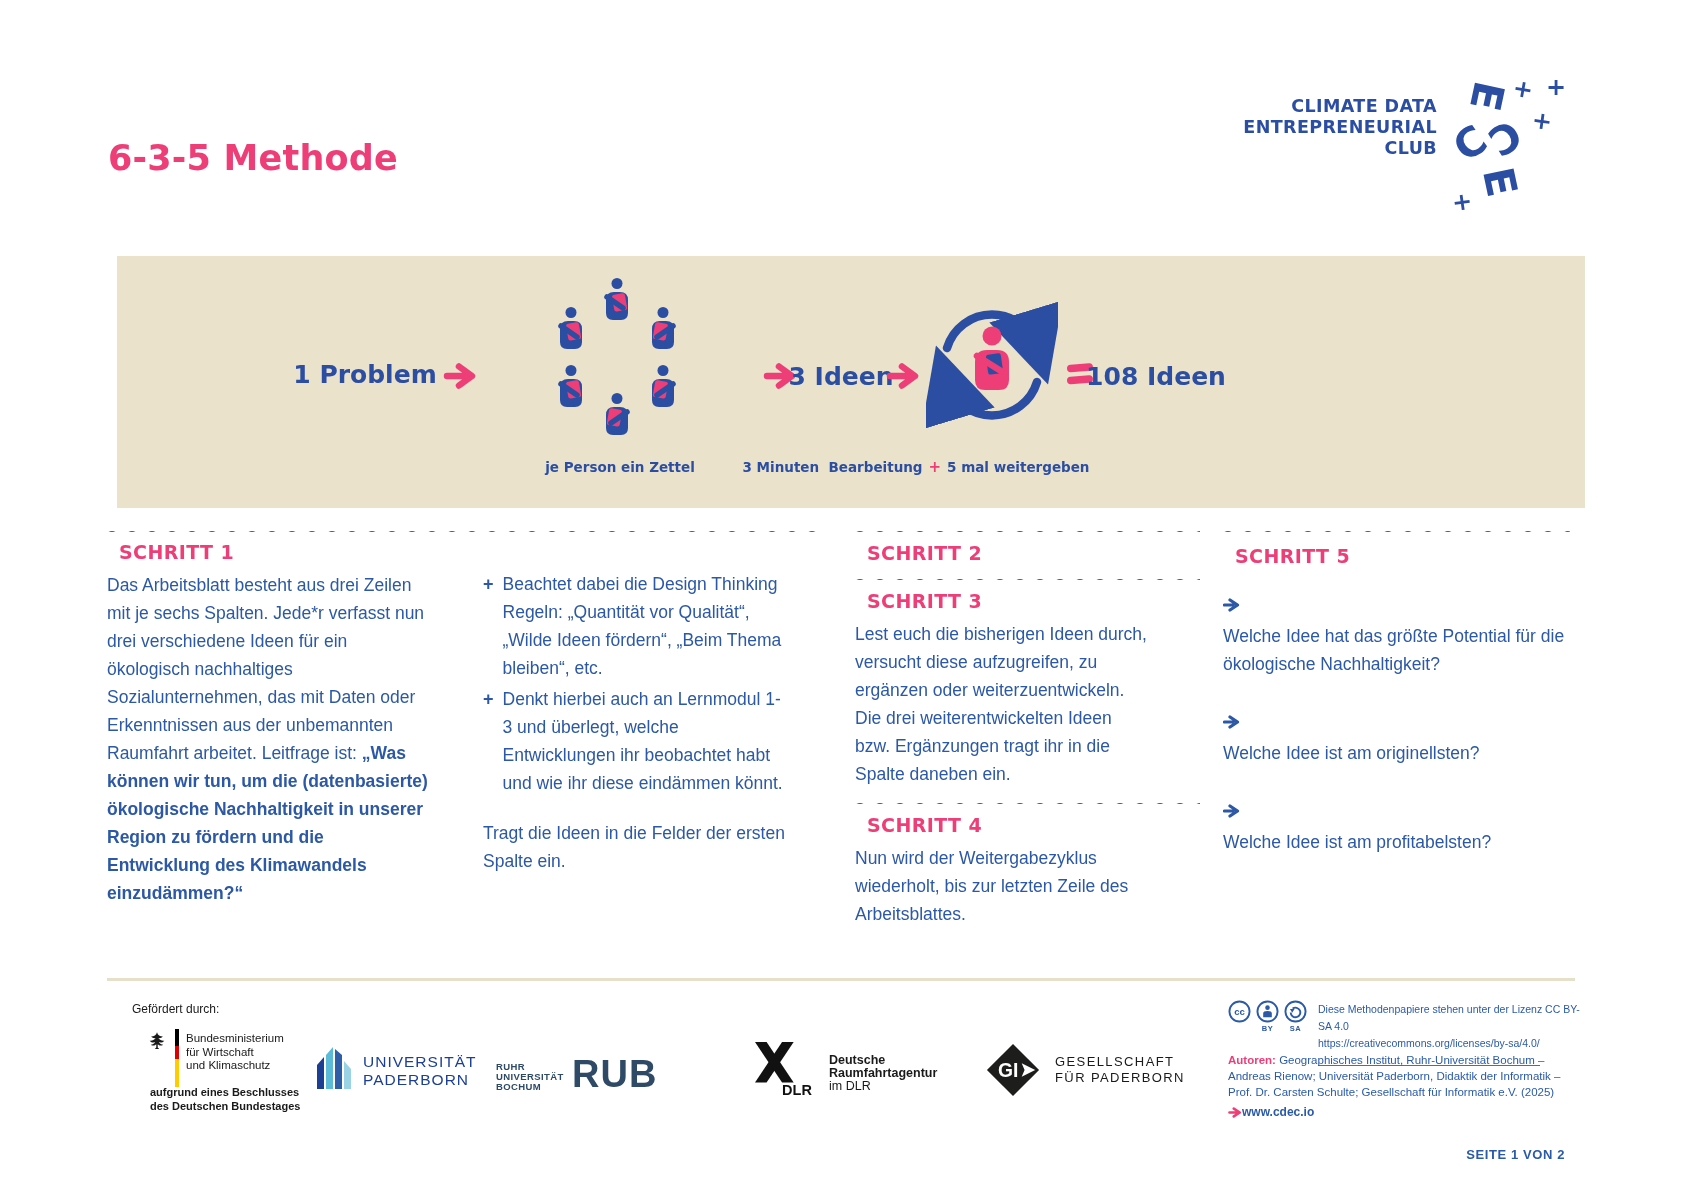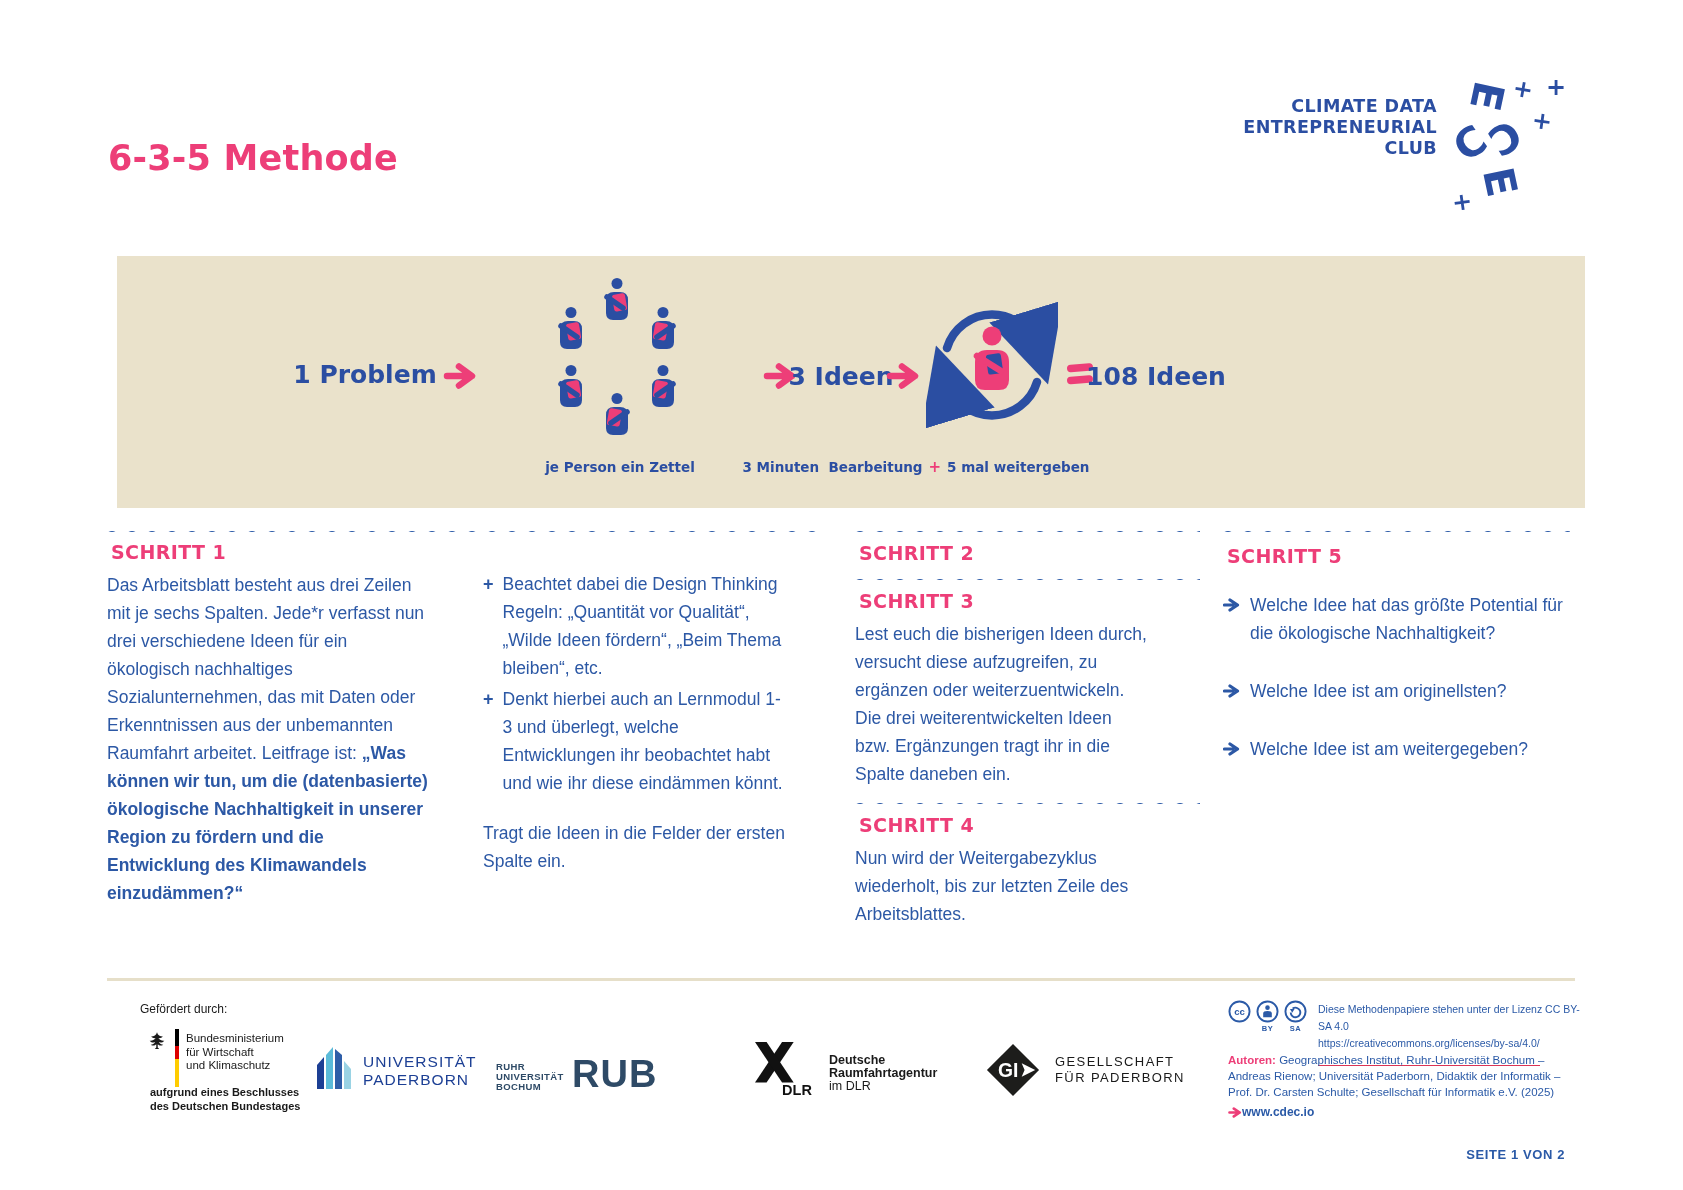--- a/index.html
+++ b/index.html
@@ -28,42 +28,42 @@
            color:var(--blue);}
   .b-caption{font-family:"DejaVu Sans",sans-serif;font-weight:bold;font-size:13.5px;
            color:var(--blue);display:flex;gap:6px;align-items:baseline;}
   .b-caption .pre{white-space:pre;}
   .b-caption .plus{color:var(--pink);font-size:15px;font-weight:bold;}
   
   .wave{height:8px;overflow:hidden;}
   
   .col{position:absolute;color:var(--body);}
   .col h3{font-family:"DejaVu Sans",sans-serif;font-weight:bold;color:var(--pink);
-          font-size:19px;line-height:22px;margin:0 4px 8px;letter-spacing:.4px;}
+          font-size:19px;line-height:22px;margin:0 12px 8px;letter-spacing:.4px;}
   .col p{margin:0;font-size:17.5px;line-height:28px;}
   .col .bold{font-weight:bold;}
   .col1{left:107px;top:541px;width:322px;}
   .col2{left:483px;top:570px;width:302px;}
   .col2 .hint{display:flex;gap:9px;margin:0 0 3px;}
   .col2 .hint .marker{font-weight:bold;font-size:18px;line-height:28px;color:var(--body);}
   .col2 .closing{margin-top:22px;}
   .col3{left:855px;top:524px;width:345px;}
   .col3 p{width:292px;}
   .col3 .wave{margin:8px 0 10px;}
   .col4{left:1223px;top:524px;width:347px;}
   .col4 .wave{margin:0 0 13px;}
   .col4 p{width:322px;}
-  .q{display:flex;gap:10px;margin-top:24px;}
+  .q{display:flex;gap:10px;margin-top:24px;flex-direction:column;}
   .q + .q{margin-top:30px;}
   .q svg{flex:none;margin-top:7px;}
   .q span{font-size:17.5px;line-height:28px;}
   
   .rule{left:107px;top:978px;width:1468px;height:2.5px;background:#E6DFC9;}
   .small-ink{color:var(--ink);}
-  .funding-label{left:140px;top:1002px;font-size:12px;}
+  .funding-label{left:132px;top:1002px;font-size:12px;}
   .ministry{left:146px;top:1029px;display:flex;gap:7px;}
   .flagbar{width:4px;height:58px;display:flex;flex-direction:column;}
   .flagbar i{display:block;width:100%;}
   .flagbar .b1{height:17px;background:#000;}
   .flagbar .b2{height:13px;background:#DD0000;}
   .flagbar .b3{height:28px;background:#FFCC00;}
   .ministry .mtext{font-size:11.5px;line-height:13.5px;color:var(--ink);padding-top:3px;}
   .funding-note{left:150px;top:1086px;font-size:11px;line-height:13.5px;font-weight:bold;color:var(--ink);}
   .upb{left:315px;top:1043px;display:flex;gap:10px;align-items:flex-end;}
   .upb .utext{color:#1C3F94;font-size:15.5px;line-height:18px;letter-spacing:1px;padding-bottom:2px;}
@@ -228,21 +228,21 @@
   <div class="q">
     <svg width="17" height="14" viewBox="0 0 17 14">
       <path d="M1.5 7 H10 M7 2 L14.5 7 L7 12" fill="none" stroke="#2C58A5" stroke-width="3.2" stroke-linecap="round" stroke-linejoin="round"></path>
     </svg>
     <span>Welche Idee ist am originellsten?</span>
   </div>
   <div class="q">
     <svg width="17" height="14" viewBox="0 0 17 14">
       <path d="M1.5 7 H10 M7 2 L14.5 7 L7 12" fill="none" stroke="#2C58A5" stroke-width="3.2" stroke-linecap="round" stroke-linejoin="round"></path>
     </svg>
-    <span>Welche Idee ist am weitergegeben?</span>
+    <span>Welche Idee ist am profitabelsten?</span>
   </div>
 </div>
 
 <div class="abs rule"></div>
 
 <div class="abs funding-label small-ink">Gefördert durch:</div>
 
 <div class="abs ministry">
   <svg width="22" height="24" viewBox="0 0 30 30">
     <path fill="#1a1a1a" d="M15 3 C14 7 11 9 7 9 C9 11 11 11.5 13 11 C11 14 8 15 5 14.5 C7 17 10 17.5 12.5 16.5 C11 19 9 20 6.5 20 C9 22 12 21.5 14 19.5 L14 24 L12 26 L18 26 L16 24 L16 19.5 C18 21.5 21 22 23.5 20 C21 20 19 19 17.5 16.5 C20 17.5 23 17 25 14.5 C22 15 19 14 17 11 C19 11.5 21 11 23 9 C19 9 16 7 15 3 Z"></path>

